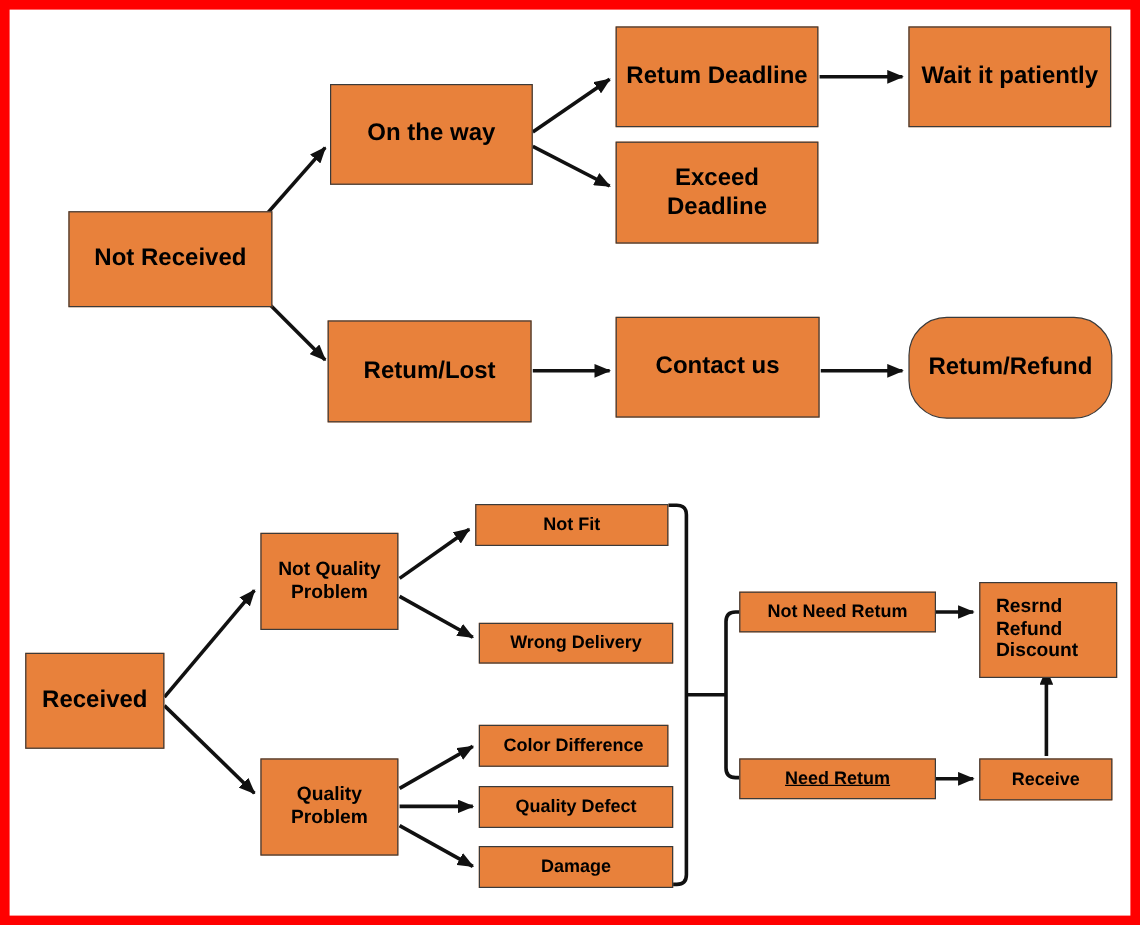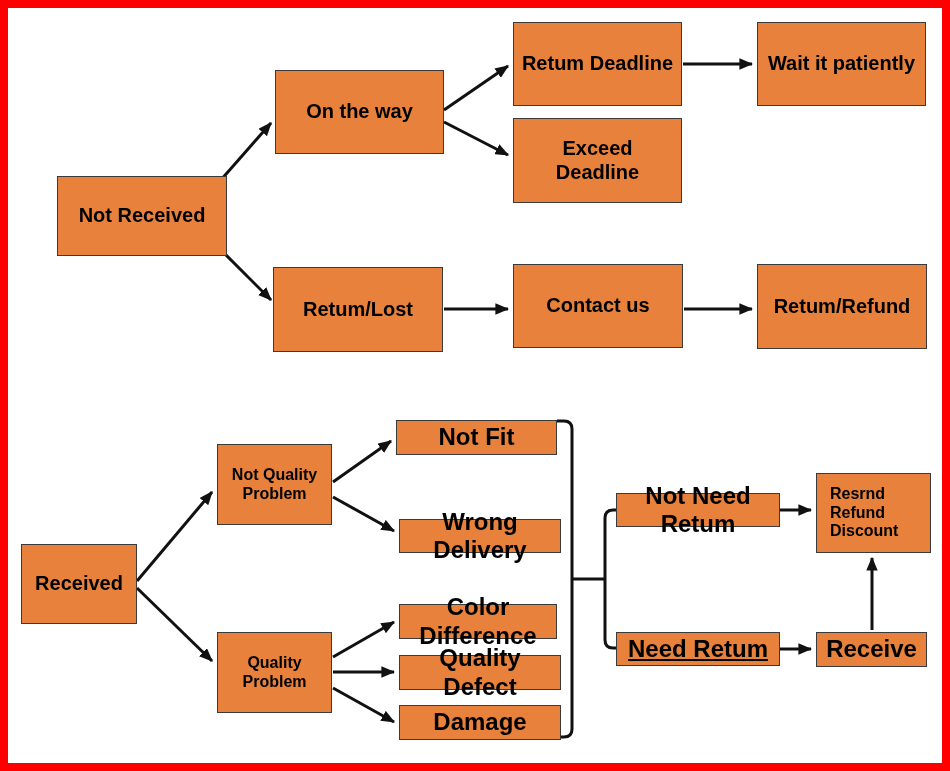--- a/index.html
+++ b/index.html
@@ -23,33 +23,34 @@
     align-items:center;
     justify-content:center;
     text-align:center;
     line-height:1.18;
     padding:2px 6px;
   }
   .node.left-align{
     justify-content:flex-start;
     text-align:left;
     padding-left:13px;
+    margin-top:12px;
   }
   .fs20{font-size:20px;}
   .fs19{font-size:16px;}
-  .fs18{font-size:24px;}
+  .fs18{font-size:15px;}
   
   #n-not-received      {left:13px;  top:168px; width:170px; height:80px;margin-left:36px;}
   #n-on-the-way        {left:267px; top:62px;  width:169px; height:84px;}
   #n-before-deadline   {left:505px; top:14px;  width:169px; height:84px;}
   #n-wait-it-patiently {left:749px; top:14px;  width:169px; height:84px;}
   #n-exceed-deadline   {left:505px; top:110px; width:169px; height:85px;}
   #n-retum-lost        {left:265px; top:259px; width:170px; height:85px;}
   #n-contact-us        {left:505px; top:256px; width:170px; height:84px;}
-  #n-retum-refund      {left:749px; top:256px; width:170px; height:85px;}
+  #n-retum-refund      {left:749px; top:256px; width:170px; height:85px;border-radius:32px;}
   #n-received          {left:13px;  top:536px; width:116px; height:80px;}
   #n-not-quality-problem{left:209px;top:436px; width:115px; height:81px;}
   #n-quality-problem   {left:209px; top:624px; width:115px; height:81px;}
   #n-not-fit           {left:388px; top:412px; width:161px; height:35px;}
   #n-wrong-delivery    {left:391px; top:511px; width:162px; height:34px;}
   #n-color-difference  {left:391px; top:596px; width:158px; height:35px;}
   #n-quality-defect    {left:391px; top:647px; width:162px; height:35px;}
   #n-damage            {left:391px; top:697px; width:162px; height:35px;}
   #n-not-need-retum    {left:608px; top:485px; width:164px; height:34px;}
   #n-need-retum        {left:608px; top:624px; width:164px; height:34px;text-decoration:underline;}

